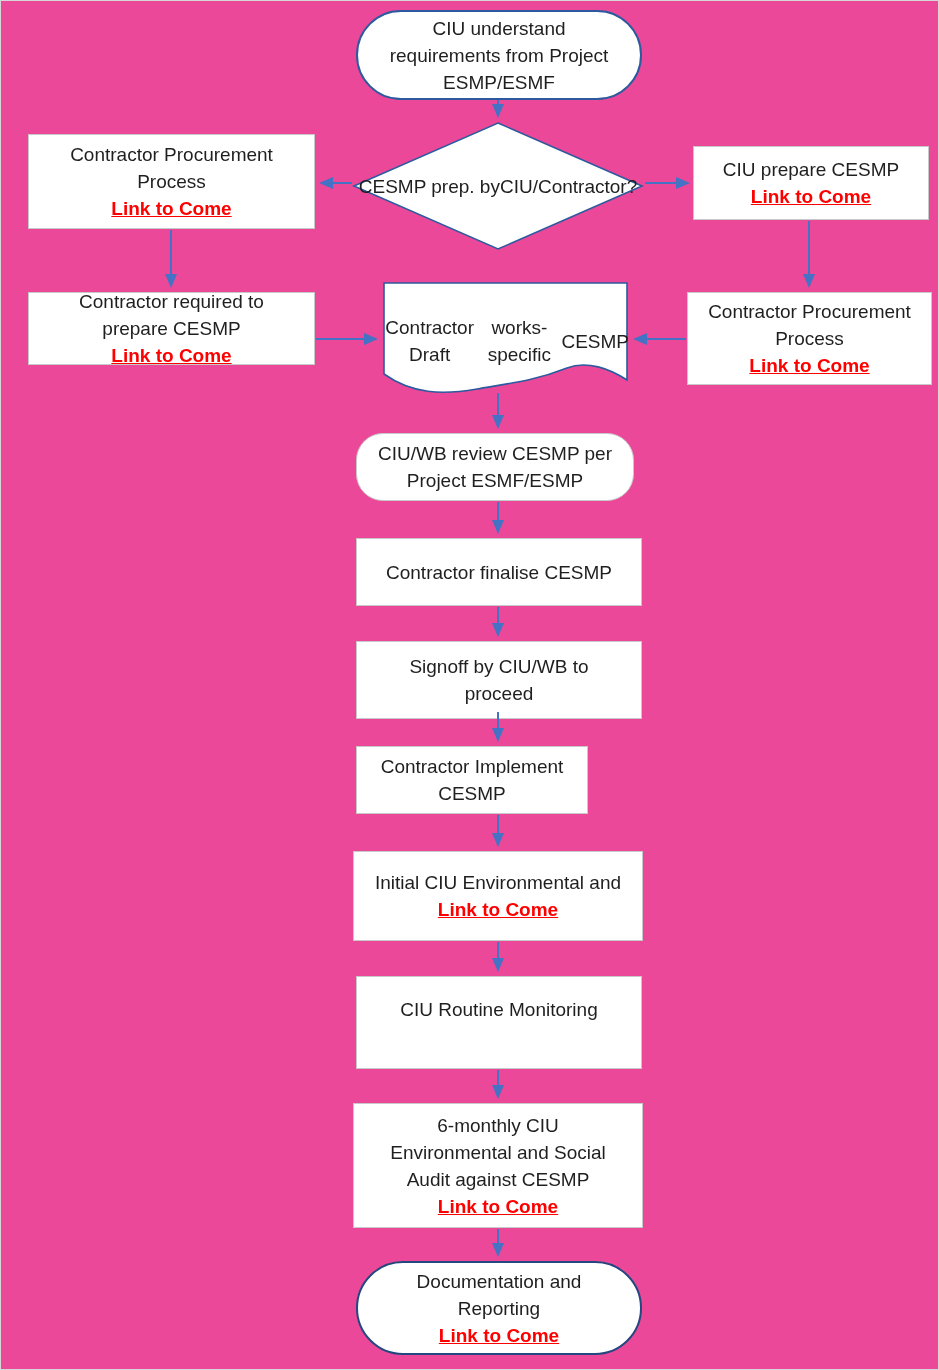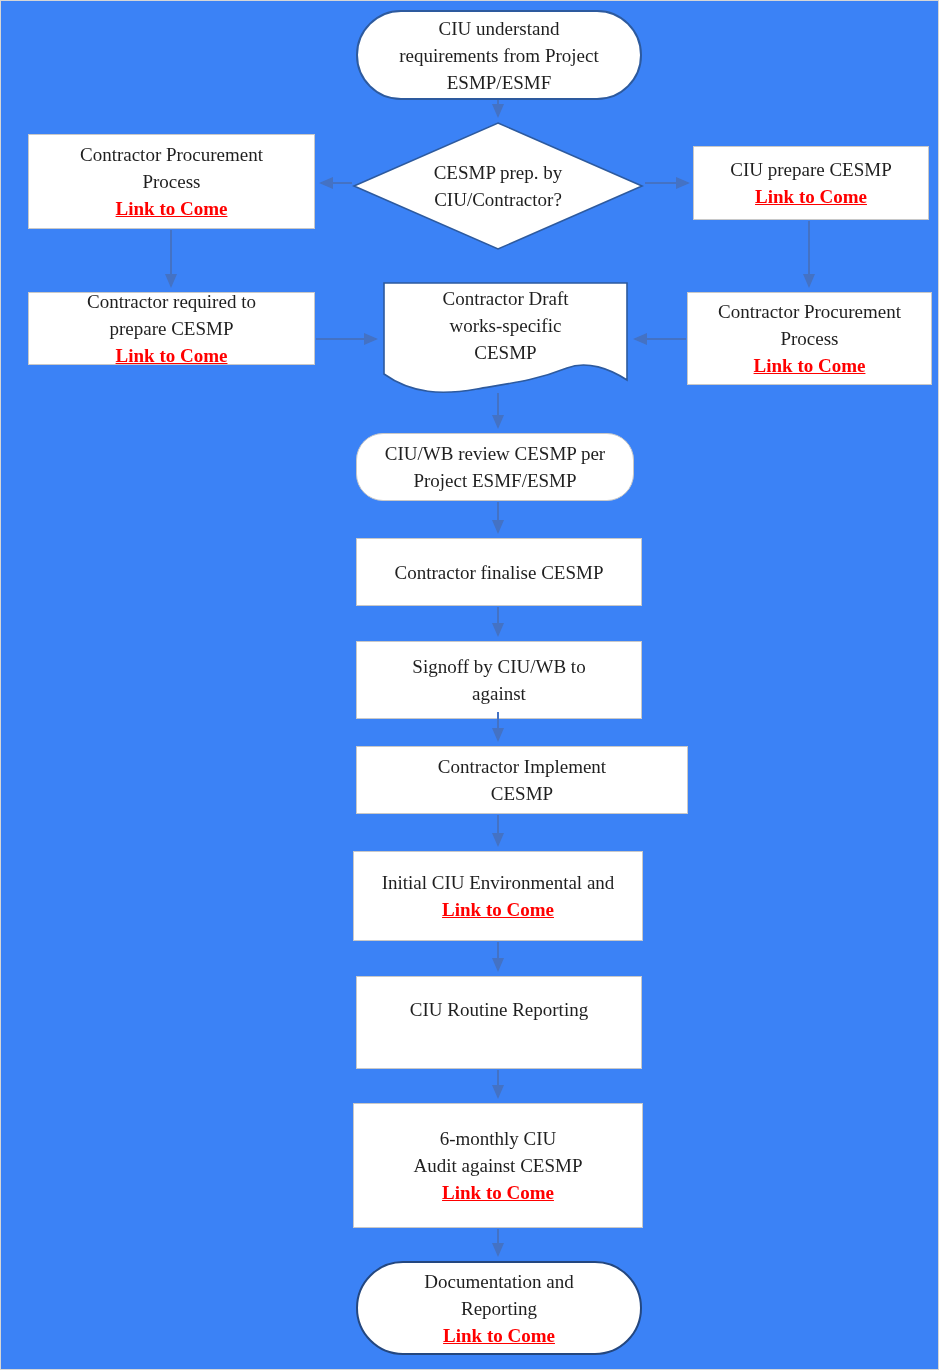--- a/index.html
+++ b/index.html
@@ -1,43 +1,43 @@
 <!DOCTYPE html>
 <html><head>
 <meta charset="utf-8">
 <style>
   html,body{margin:0;padding:0;background:#ffffff;}
   #canvas{
     position:relative;
     width:939px;height:1370px;
-    background:#3b82f6;
+    background:#ec4899;
     border:1px solid #d6d6d6;
     box-sizing:border-box;
-    font-family:Liberation Serif, serif;
+    font-family:Liberation Sans, sans-serif;
     color:#1f1f1f;
     overflow:hidden;
   }
   .node{
     position:absolute;
     display:flex;flex-direction:column;
     align-items:center;justify-content:center;
     text-align:center;
     font-size:19px;line-height:27px;
     box-sizing:border-box;
     background:#ffffff;
     z-index:2;
   }
   .box{border:1px solid #c8c8c8;}
   .stadium{border:2px solid #2d5a9e;border-radius:48px;}
   .stadium.dark{border-color:#24477f;}
   .shape-wrap{background:transparent;border:none;padding:0;}
   .shape-wrap > svg{position:absolute;left:0;top:0;}
   .shape-text{
     position:relative;z-index:2;
-    display:flex;flex-direction:column;align-items:center;justify-content:center;
+    display:flex;flex-direction:row;align-items:center;justify-content:center;
     width:100%;height:100%;
   }
   .doc-text{justify-content:flex-start;padding-top:4px;}
   .link{
     color:#ff0000;font-weight:700;text-decoration:underline;
     cursor:pointer;
   }
   .pad-b{padding-bottom:26px;}
   #arrows{
     position:absolute;left:0;top:0;z-index:3;
@@ -104,39 +104,40 @@
     <span>CIU/WB review CESMP per</span>
     <span>Project ESMF/ESMP</span>
   </div>
 
   <div class="node box" style="left:355px;top:537px;width:286px;height:68px;">
     <span>Contractor finalise CESMP</span>
   </div>
 
   <div class="node box" style="left:355px;top:640px;width:286px;height:78px;">
     <span>Signoff by CIU/WB to</span>
-    <span>against</span>
+    <span>proceed</span>
   </div>
 
-  <div class="node box" style="left:355px;top:745px;width:332px;height:68px;">
+  <div class="node box" style="left:355px;top:745px;width:232px;height:68px;">
     <span>Contractor Implement</span>
     <span>CESMP</span>
   </div>
 
   <div class="node box" style="left:352px;top:850px;width:290px;height:90px;">
     <span>Initial CIU Environmental and</span>
     <span class="link">Link to Come</span>
   </div>
 
   <div class="node box pad-b" style="left:355px;top:975px;width:286px;height:93px;">
-    <span>CIU Routine Reporting</span>
+    <span>CIU Routine Monitoring</span>
   </div>
 
   <div class="node box" style="left:352px;top:1102px;width:290px;height:125px;">
     <span>6-monthly CIU</span>
+    <span>Environmental and Social</span>
     <span>Audit against CESMP</span>
     <span class="link">Link to Come</span>
   </div>
 
   <div class="node stadium dark" style="left:355px;top:1260px;width:286px;height:94px;">
     <span>Documentation and</span>
     <span>Reporting</span>
     <span class="link">Link to Come</span>
   </div>
 

